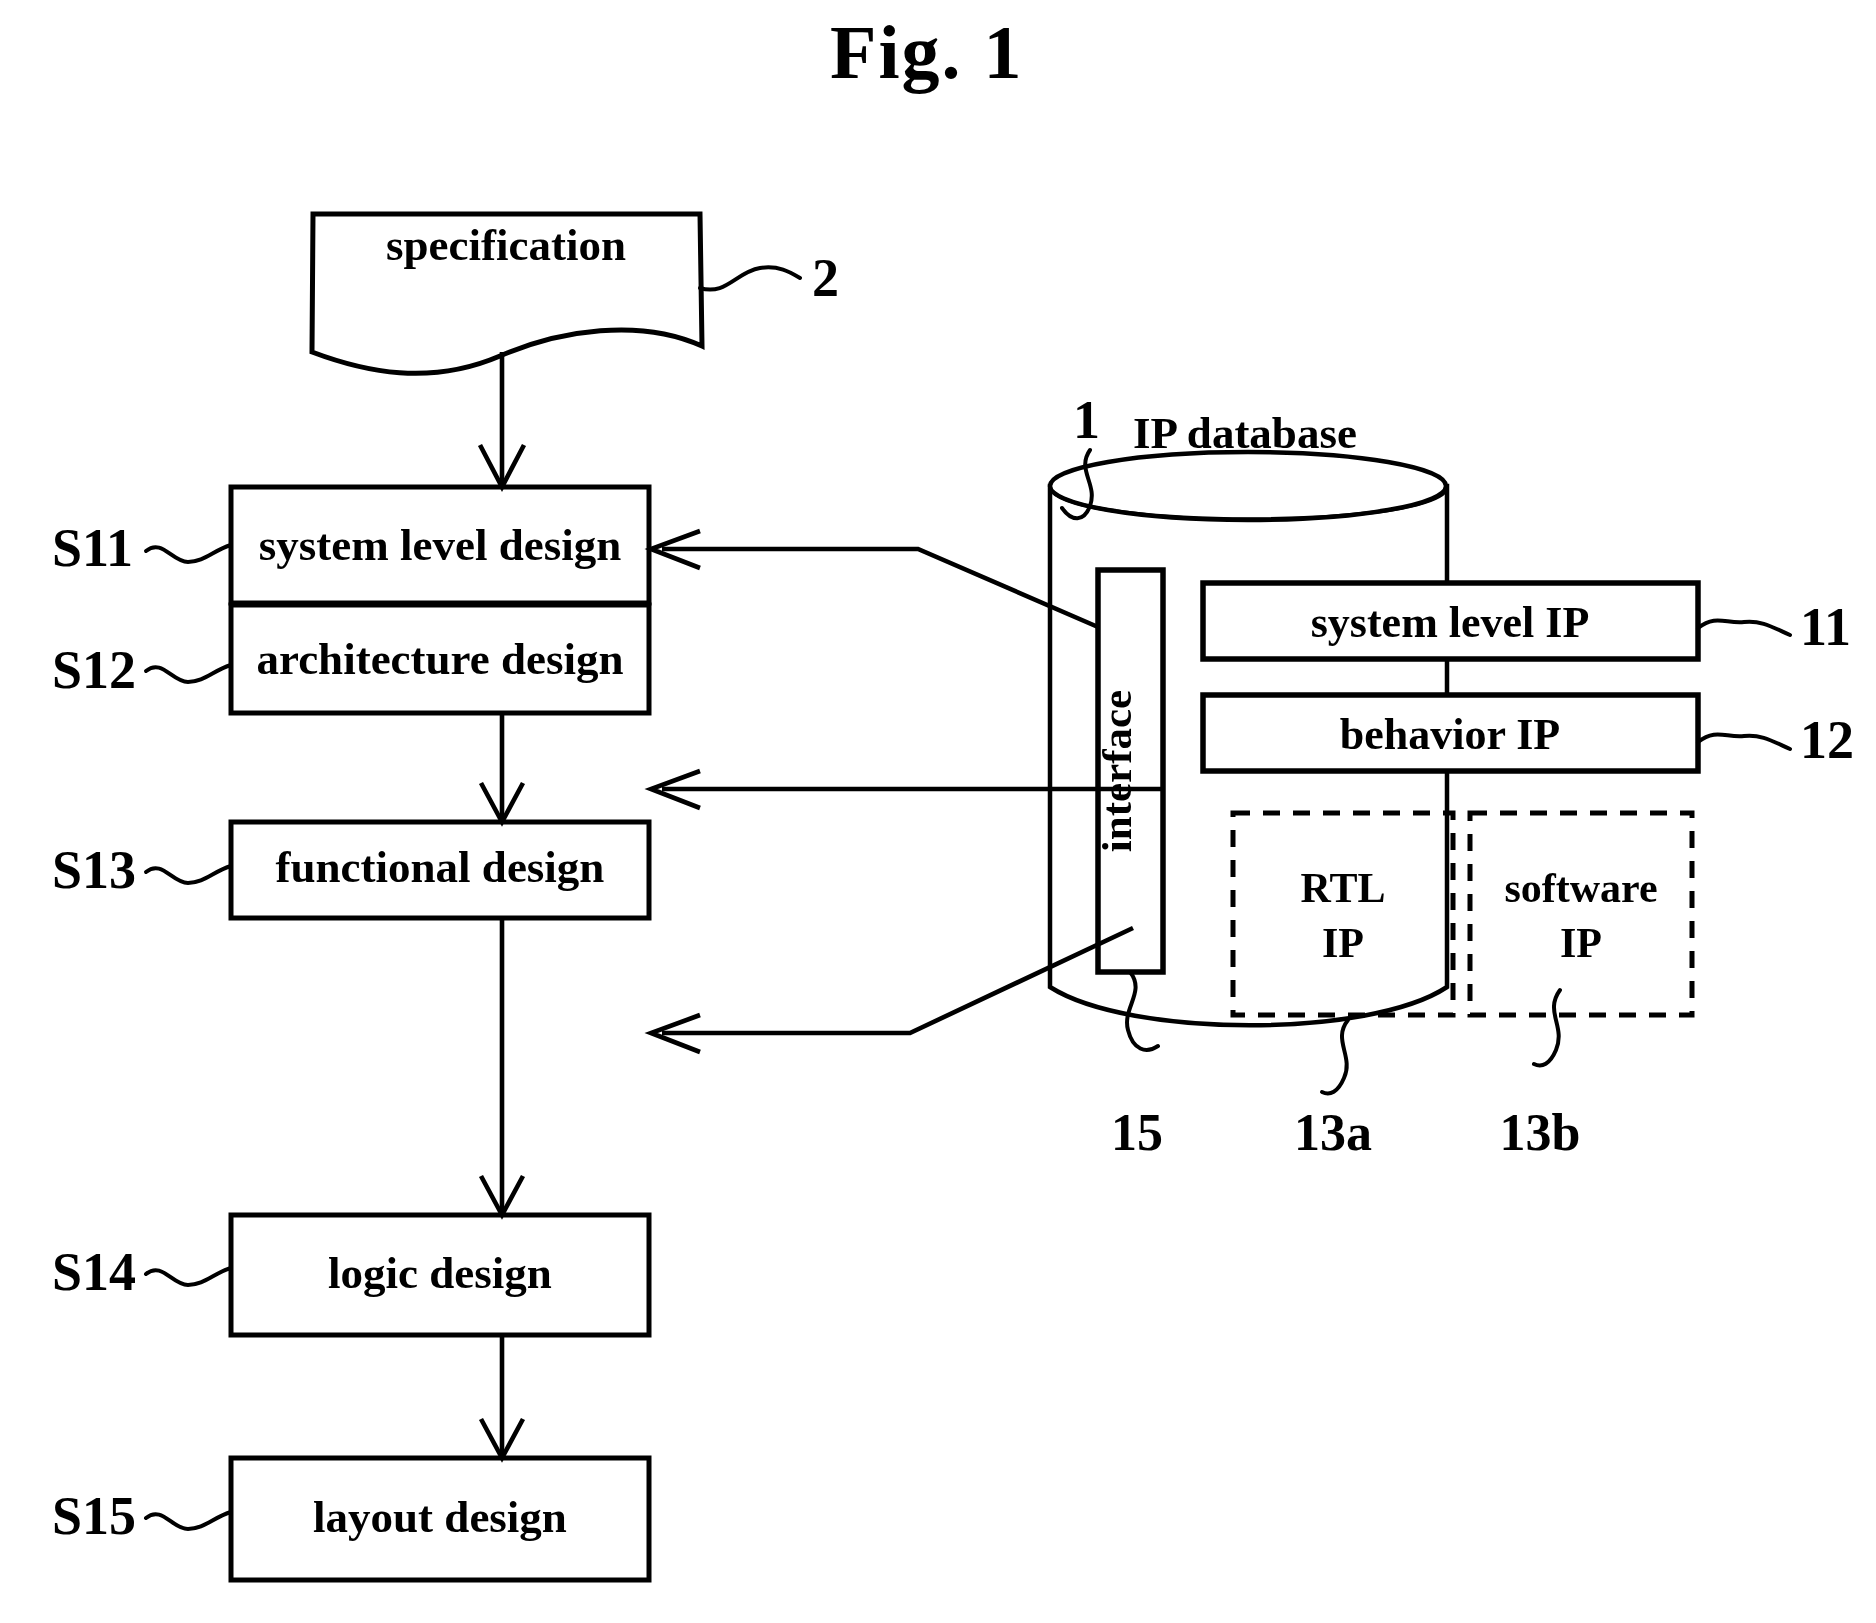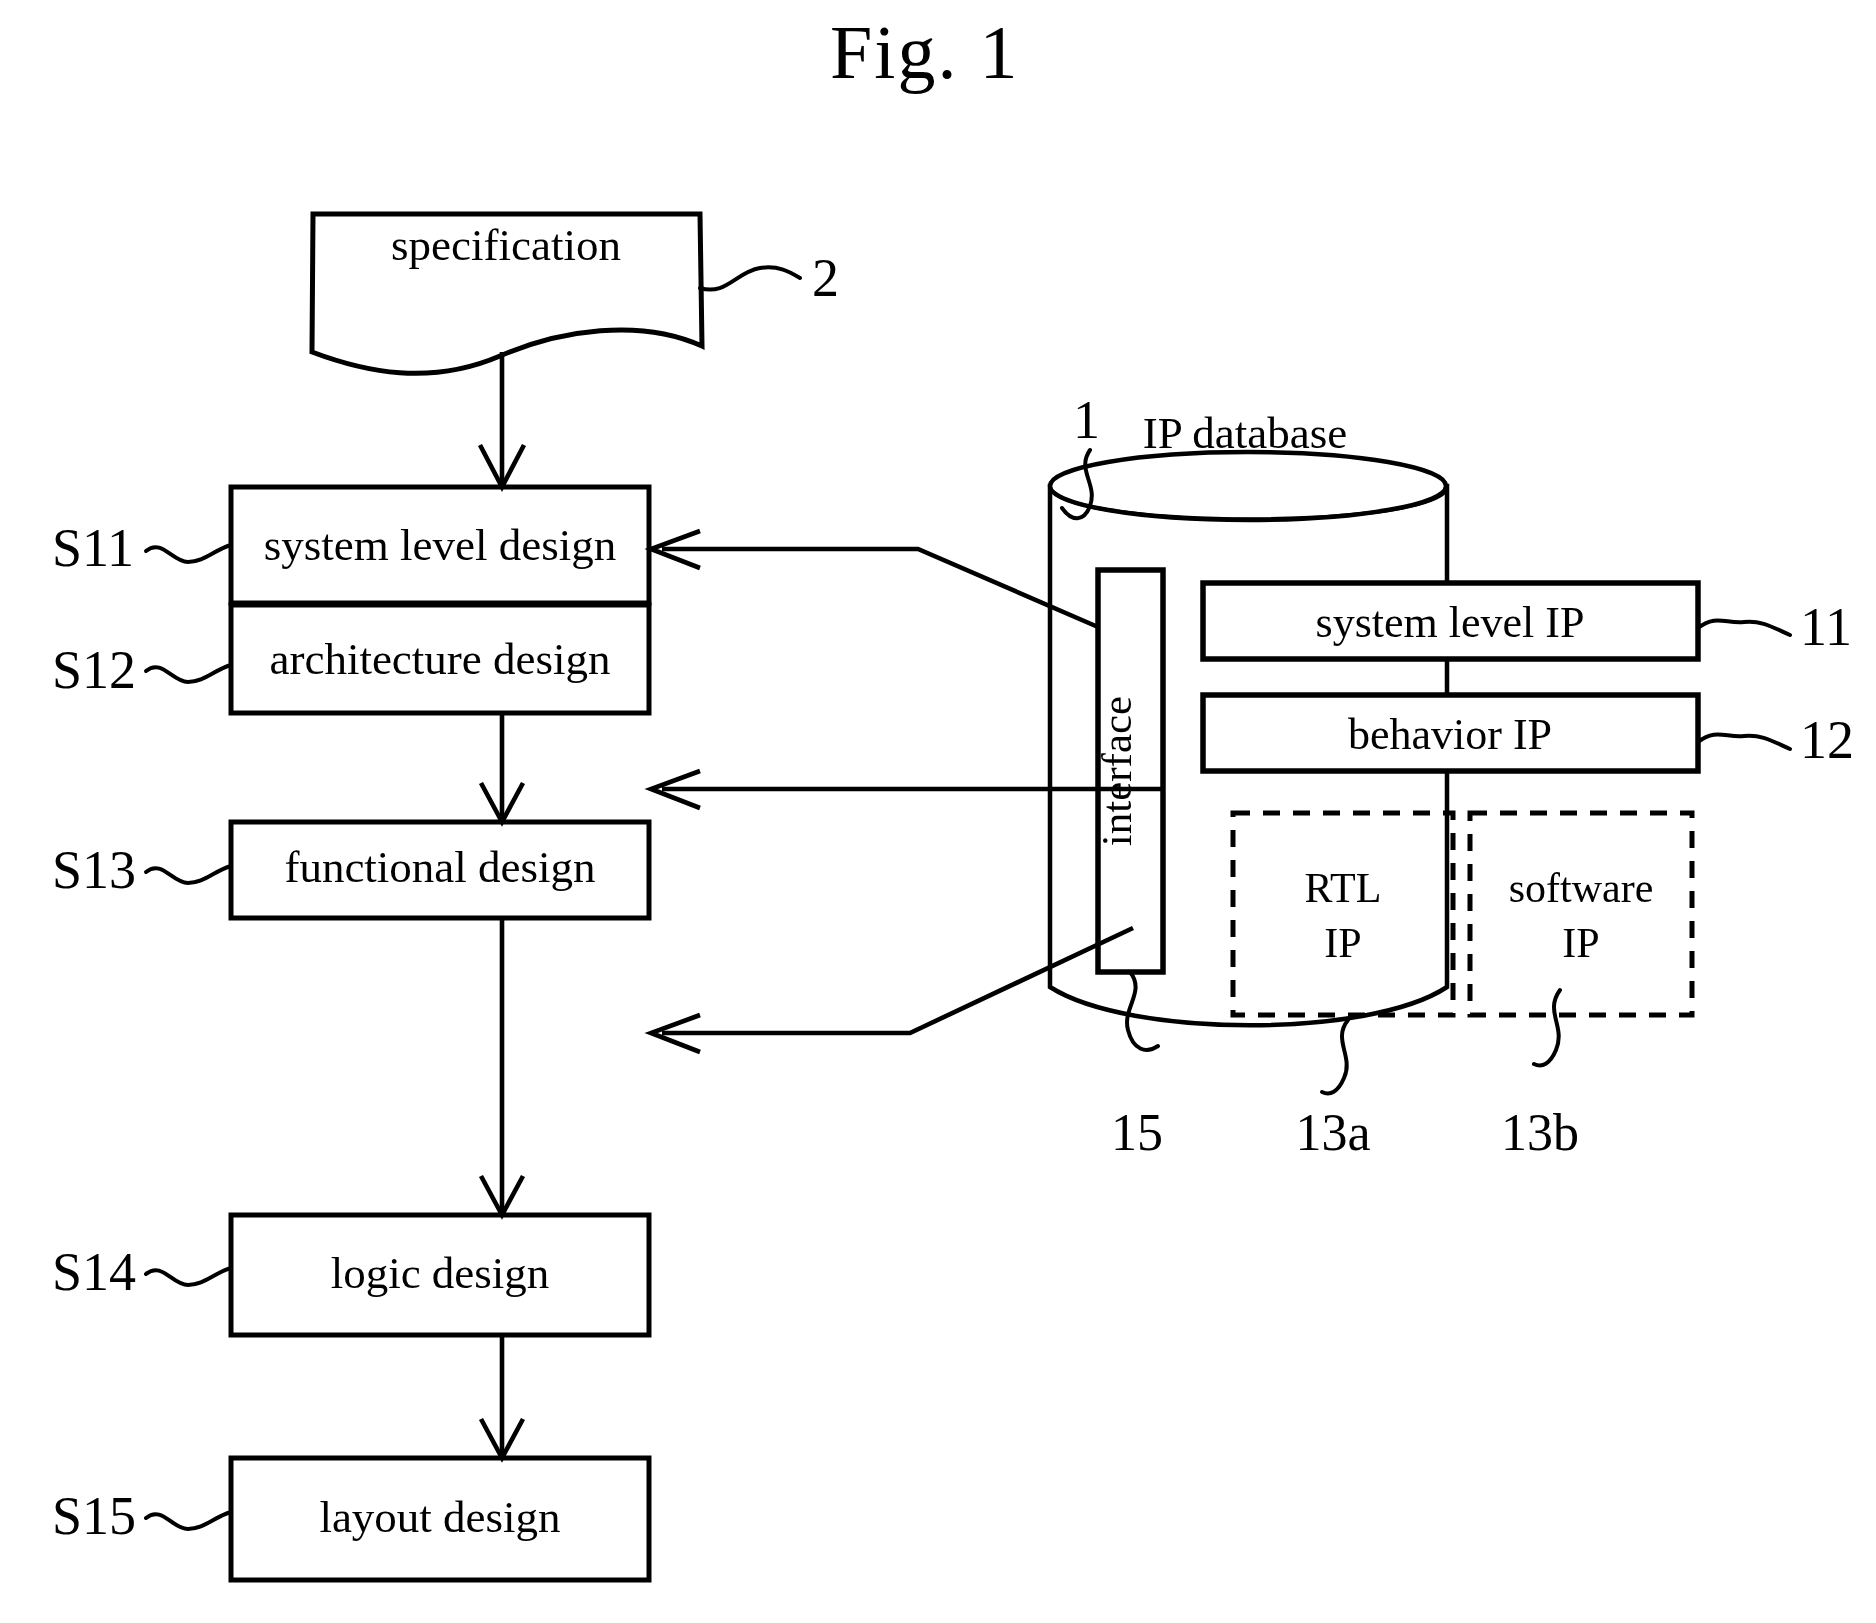--- a/index.html
+++ b/index.html
@@ -12,20 +12,21 @@
     width: 1876px;
     height: 1623px;
     overflow: hidden;
     font-family: "Liberation Serif", "DejaVu Serif", serif;
     color: #000000;
   }
   #figure-root {
     position: relative;
     width: 1876px;
     height: 1623px;
+    font-weight: bold;
   }
   svg#diagram {
     position: absolute;
     top: 0;
     left: 0;
     width: 1876px;
     height: 1623px;
     display: block;
   }
   .stroke-thin {

